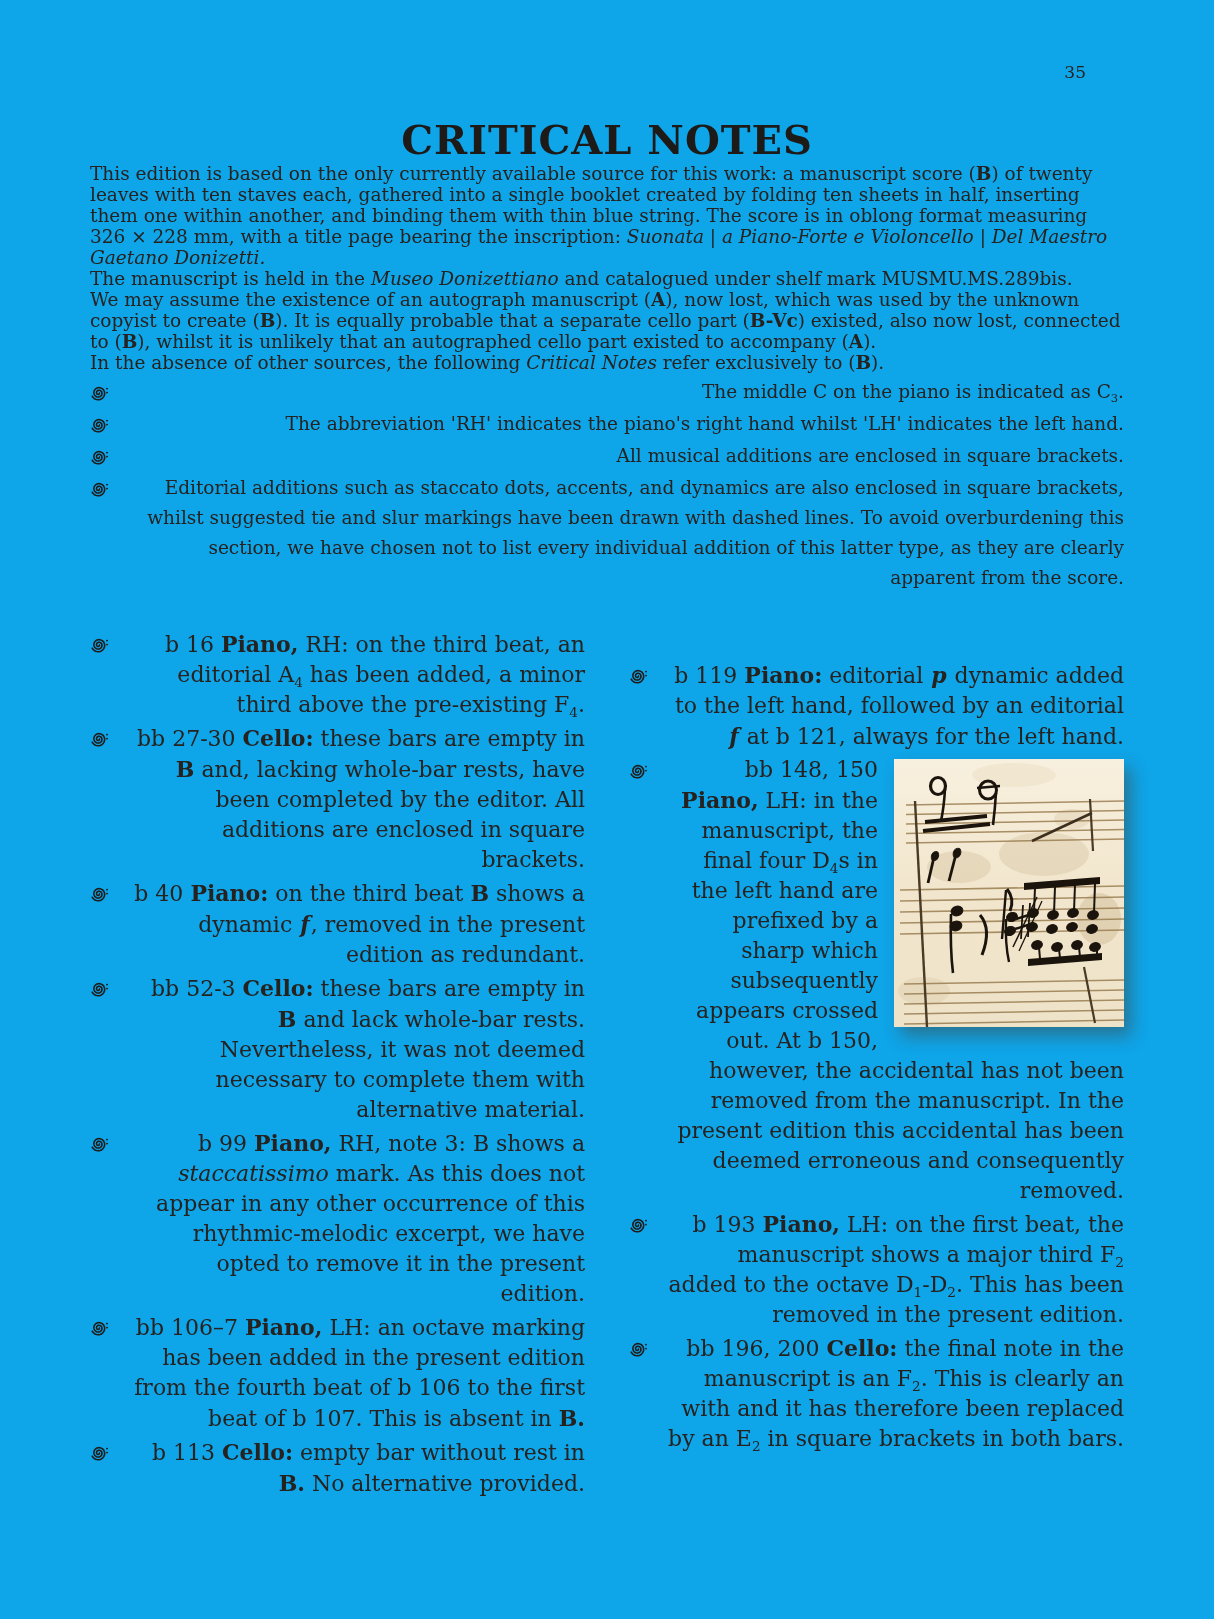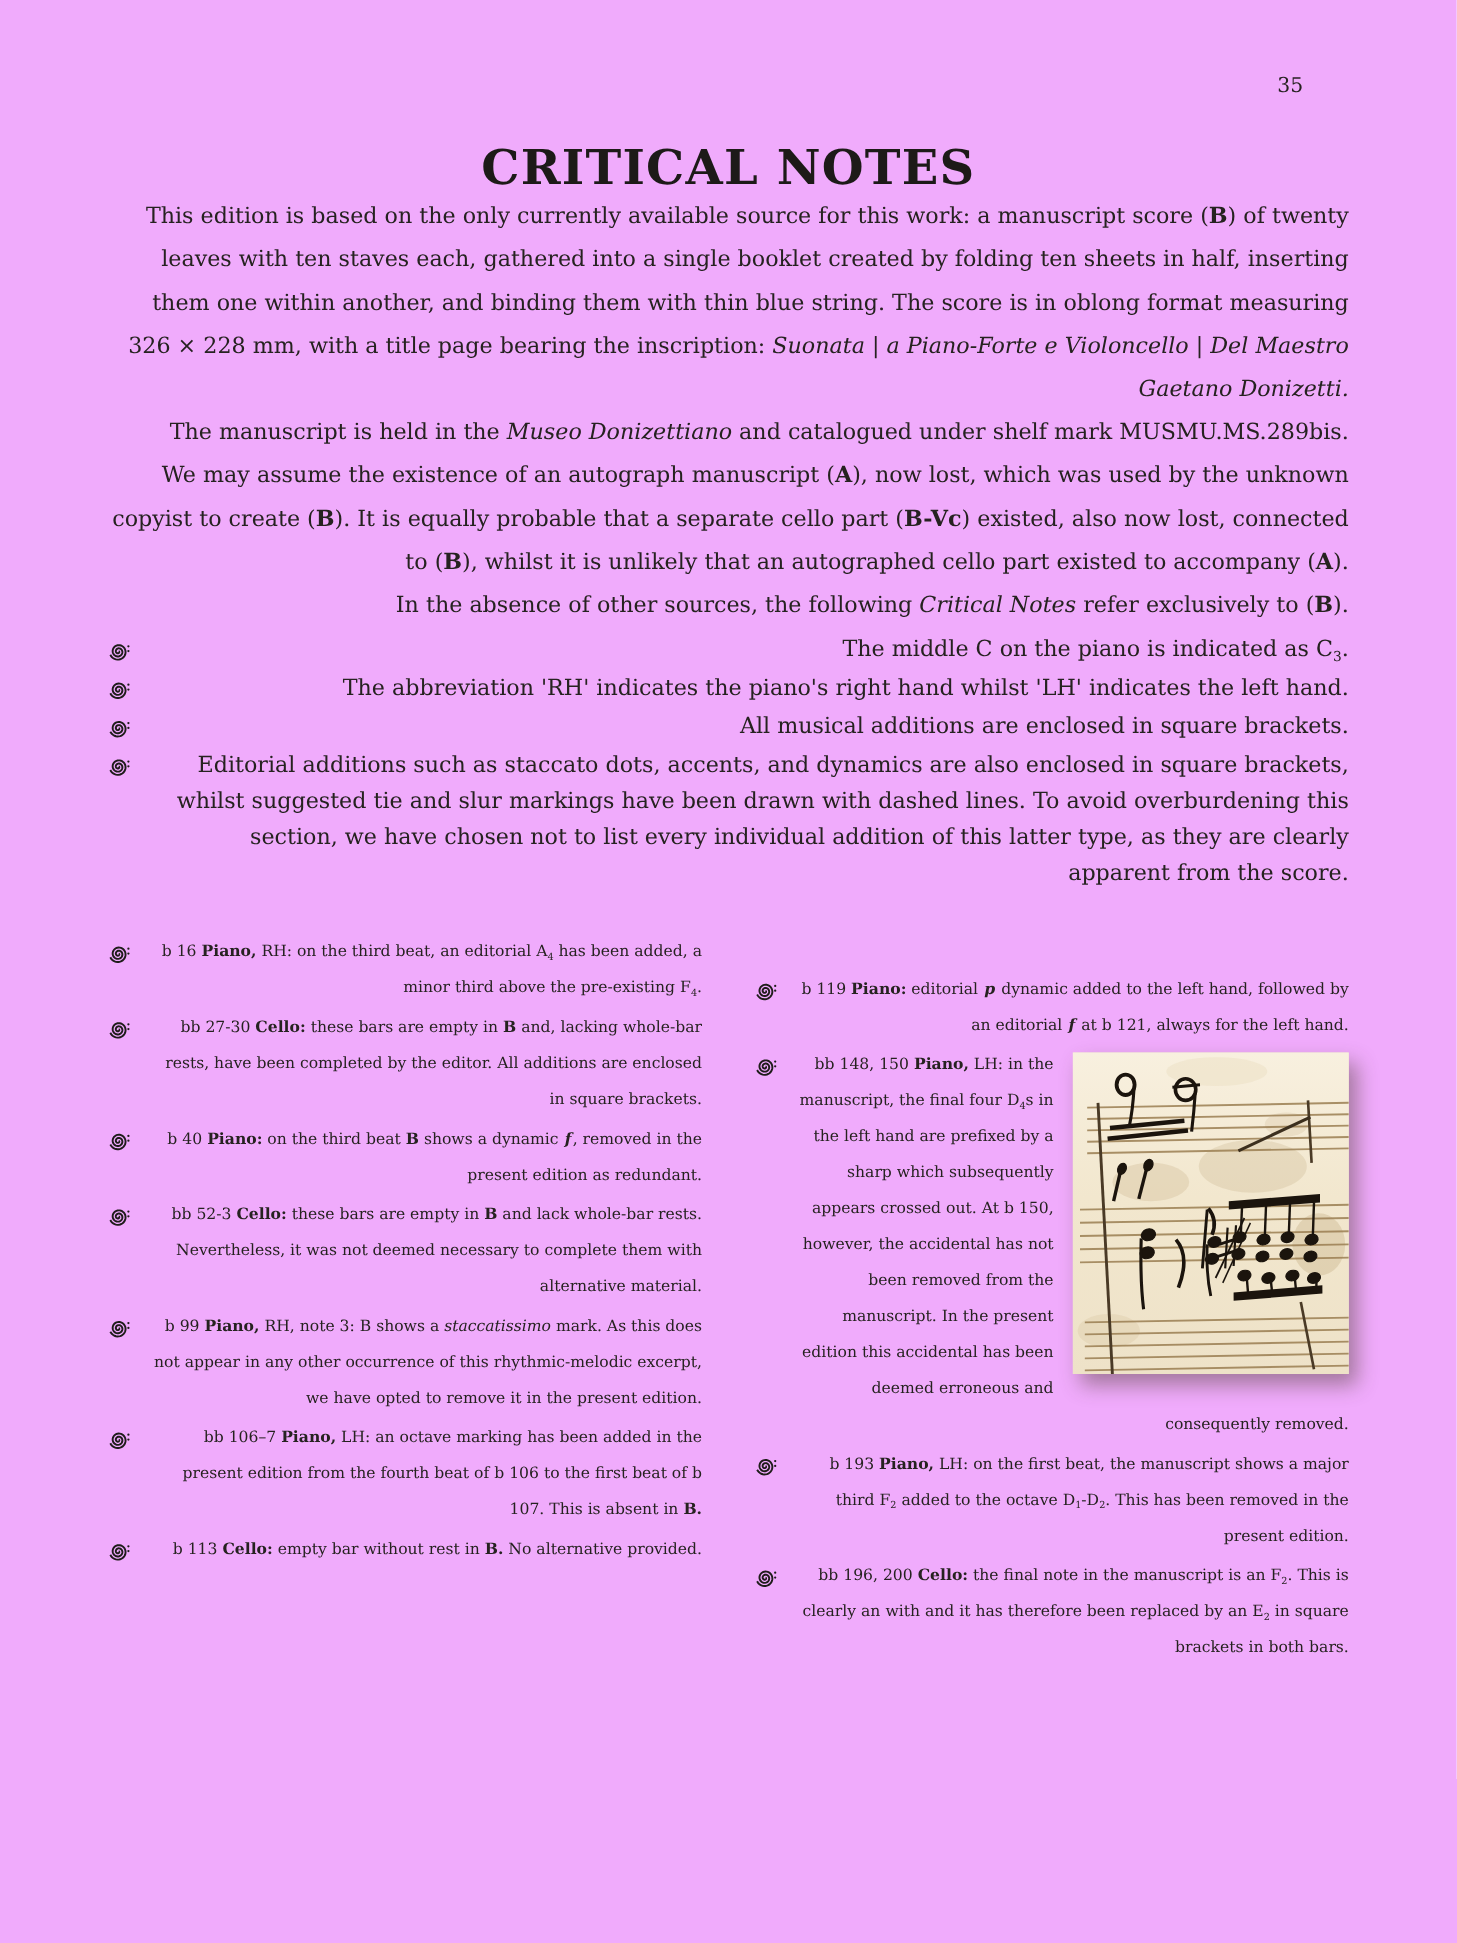--- a/index.html
+++ b/index.html
@@ -2,57 +2,57 @@
 <html><head>
 <meta charset="utf-8">
 <style>
   :root{
     --c-text:#262220; --c-title:#1d1a18; --c-paper:#f3e9d4;
     --c-staff:#9a7e52; --c-ink:#1b140d; --c-shadow:rgba(70,58,42,0.45);
   }
   html,body{margin:0;padding:0;background:#ffffff;}
   .page{
     position:relative; width:1214px; height:1619px; box-sizing:border-box;
-    background:#f0abfc; color:var(--c-text);
+    background:#0ea5e9; color:var(--c-text);
     font-family:"DejaVu Serif","Liberation Serif",serif;
     padding:58px 90px 40px 90px; overflow:hidden;
   }
   .page-number{
     position:absolute; top:62px; right:128px;
     font-size:17px; color:var(--c-text);
   }
   h1.title{
     margin:58px 0 0 0; text-align:center;
     font-size:40px; letter-spacing:1px; font-weight:700; color:var(--c-title);
   }
   h2.sec{
     margin:26px 0 6px 0; font-size:25px; font-weight:700; color:var(--c-title);
   }
   .paras p{
-    margin:0; font-size:18.5px; line-height:36px; text-align:right;
+    margin:0; font-size:18.5px; line-height:21px; text-align:left;
   }
   .blist{margin-top:4px;}
   .li{display:flex; align-items:flex-start; margin:0 0 2px 0;text-align:right;}
   .li .bullet{
     flex:0 0 36px; padding-top:6px;
   }
   .li .bullet svg{display:block;}
   .li .txt{flex:1 1 auto; font-size:19px; line-height:30px;}
   .obs .li .txt{font-size:18.5px; line-height:30px;}
   .columns{
     display:grid; grid-template-columns:1fr 1fr; column-gap:44px;
     margin-top:32px;
   }
   h3.movement{
     margin:0 0 4px 0; font-size:19.5px; font-style:italic; font-weight:700;
     letter-spacing:0.3px; color:var(--c-title);
   }
   .col-right{padding-top:31px;}
   .columns .li{margin:0 0 3px 0;}
-  .columns .li .txt{font-size:13px; line-height:30px;}
+  .columns .li .txt{font-size:22px; line-height:30px;}
   b,.b{font-weight:700;}
   i,.i{font-style:italic;}
   .sub{font-size:62%; position:relative; top:0.33em; line-height:0;}
   .dyn{font-style:italic; font-weight:700; padding:0 1px;}
   .figure{
     float:right; width:230px; height:268px; margin:4px 0 10px 16px;
     box-shadow:7px 9px 16px var(--c-shadow);
     background:var(--c-paper);
   }
   .figure svg{display:block;}

